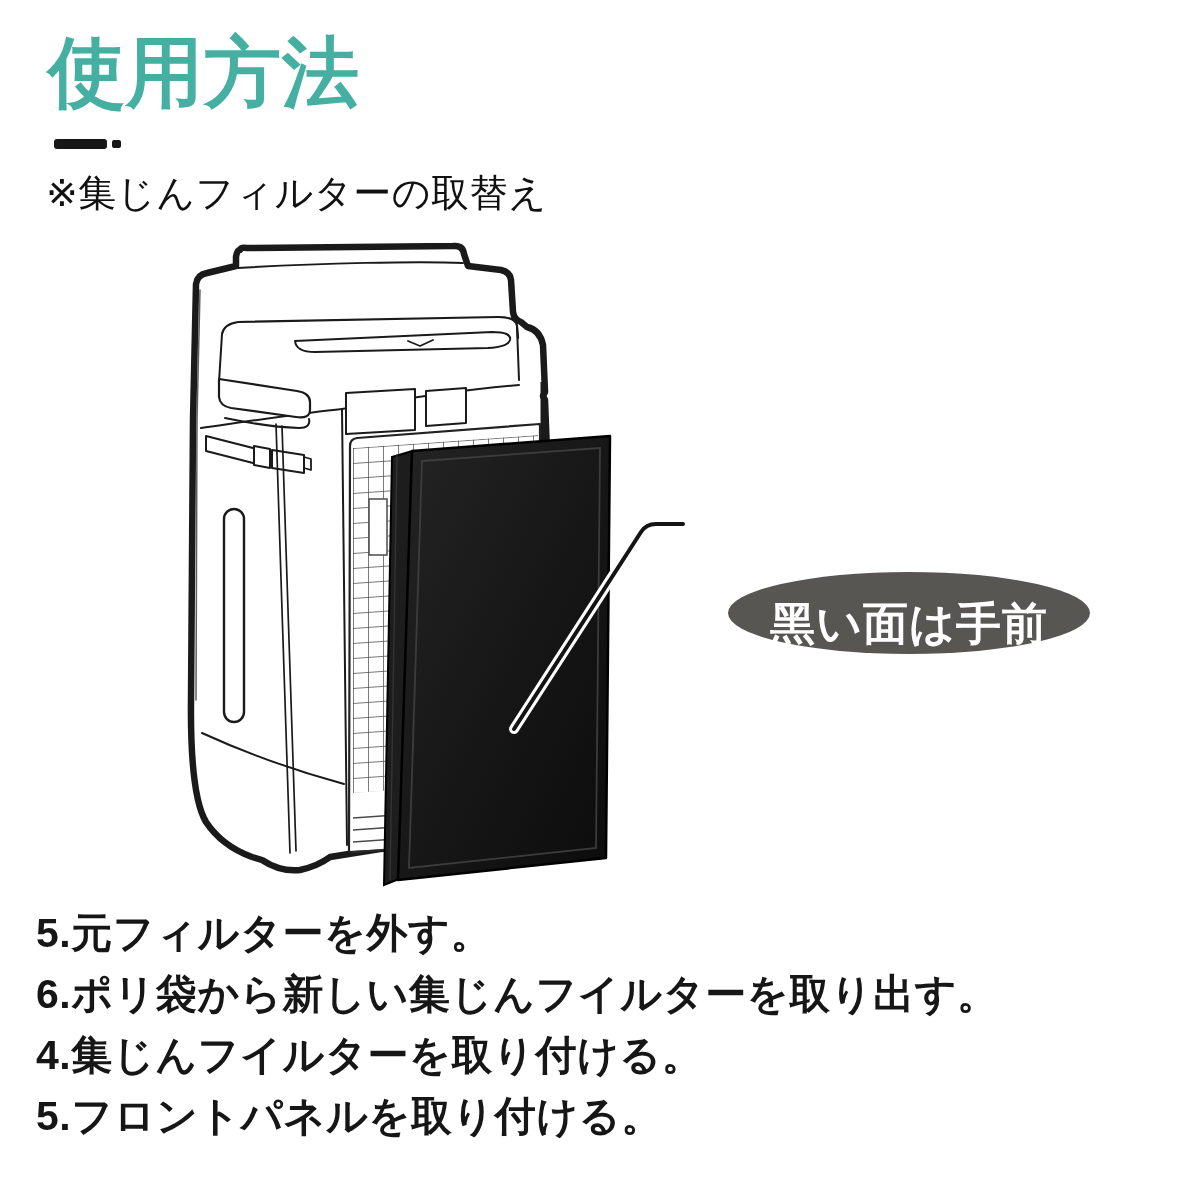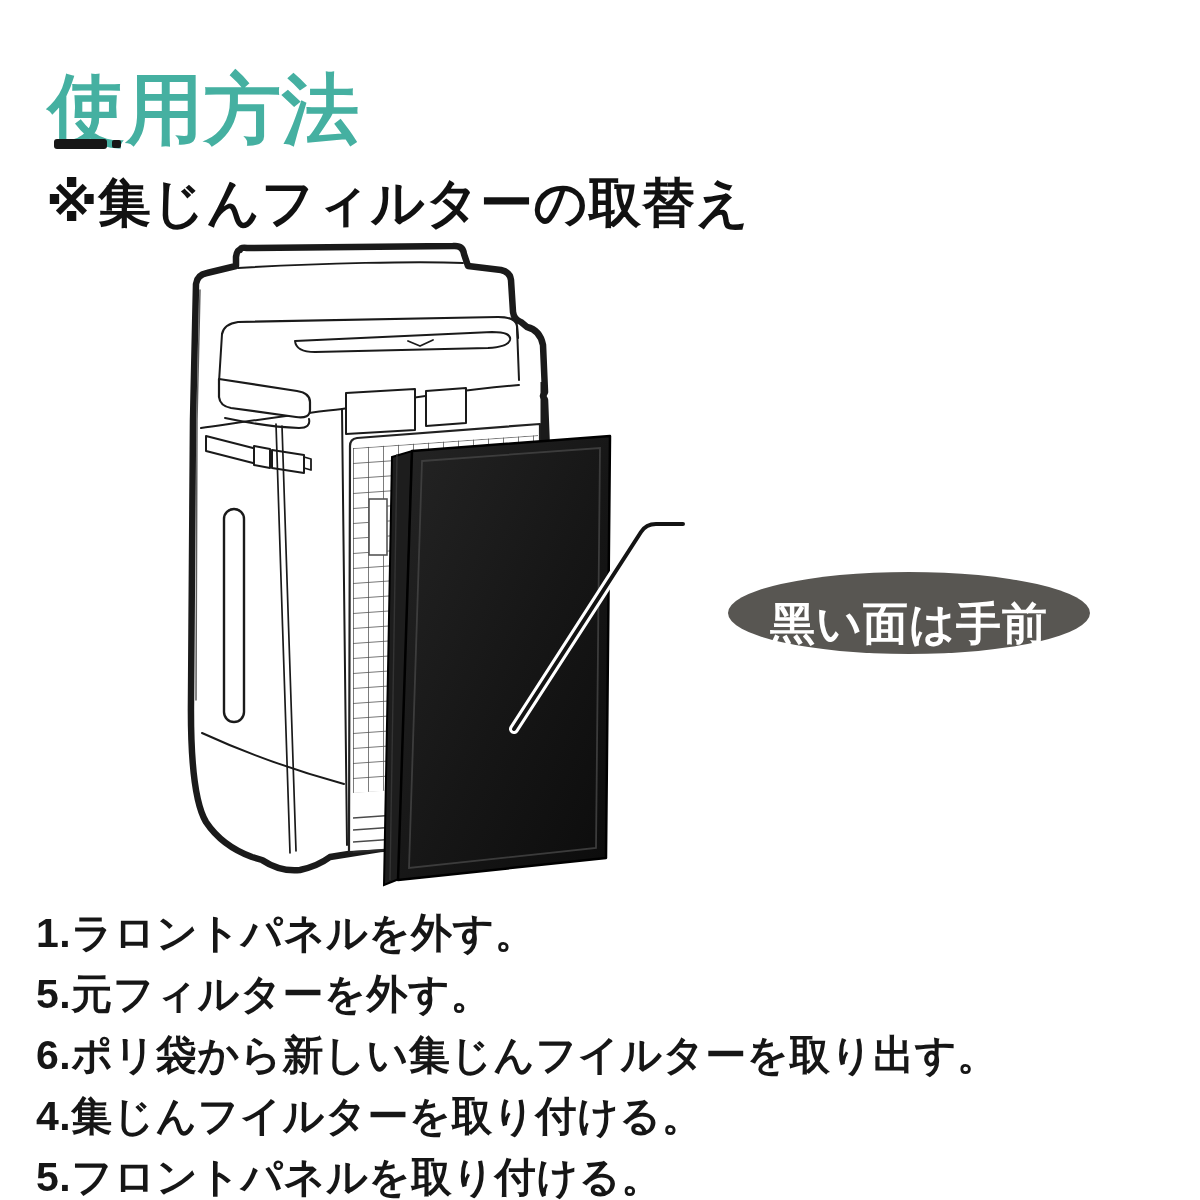--- a/index.html
+++ b/index.html
@@ -3,26 +3,26 @@
 <meta charset="utf-8">
 <style>
   html,body{margin:0;padding:0;background:#ffffff;}
   #canvas{
     position:relative;width:1200px;height:1200px;background:#ffffff;overflow:hidden;
     font-family:"Liberation Sans","DejaVu Sans",sans-serif;color:#161616;
   }
   .abs{position:absolute;}
   .page-title{
     left:48px;top:30px;font-size:77px;font-weight:900;letter-spacing:1px;
-    color:#45b0a1;line-height:1.1;white-space:nowrap;margin-top:37px;
+    color:#45b0a1;line-height:1.1;white-space:nowrap;
   }
   .title-dash{left:54px;top:139px;width:53px;height:10px;background:#161616;border-radius:3px;}
   .title-dot{left:112px;top:140px;width:9px;height:8px;background:#161616;border-radius:2px;}
   .subtitle{
-    left:46px;top:168px;font-size:53px;font-weight:700;color:#111;
+    left:46px;top:168px;font-size:38px;font-weight:400;color:#111;
     white-space:nowrap;letter-spacing:0.5px;
   }
   .art{left:0;top:0;width:1200px;height:1200px;}
   .filter-label{
     left:686px;top:488px;font-size:53px;font-weight:800;color:#111;
     letter-spacing:1px;white-space:nowrap;
   }
   .badge{
     left:728px;top:572px;width:362px;height:82px;border-radius:50%;
     background:#585652;display:flex;align-items:flex-end;justify-content:center;
@@ -124,20 +124,19 @@
       <path d="M 683,524 L 656,524 Q 646,524 641,532 L 514,729" stroke="#141414" stroke-width="4"></path>
     </g>
   </svg>
 
 
   <div class="abs badge">
     <span class="badge-text">黑い面は手前</span>
   </div>
 
   <div class="abs steps">
-    <div class="step">1.ラロントパネルを外す。</div>
     <div class="step">5.元フィルターを外す。</div>
     <div class="step">6.ポリ袋から新しい集じんフイルターを取り出す。</div>
     <div class="step">4.集じんフイルターを取り付ける。</div>
     <div class="step">5.フロントパネルを取り付ける。</div>
   </div>
 
 </div>
 
 </body></html>

